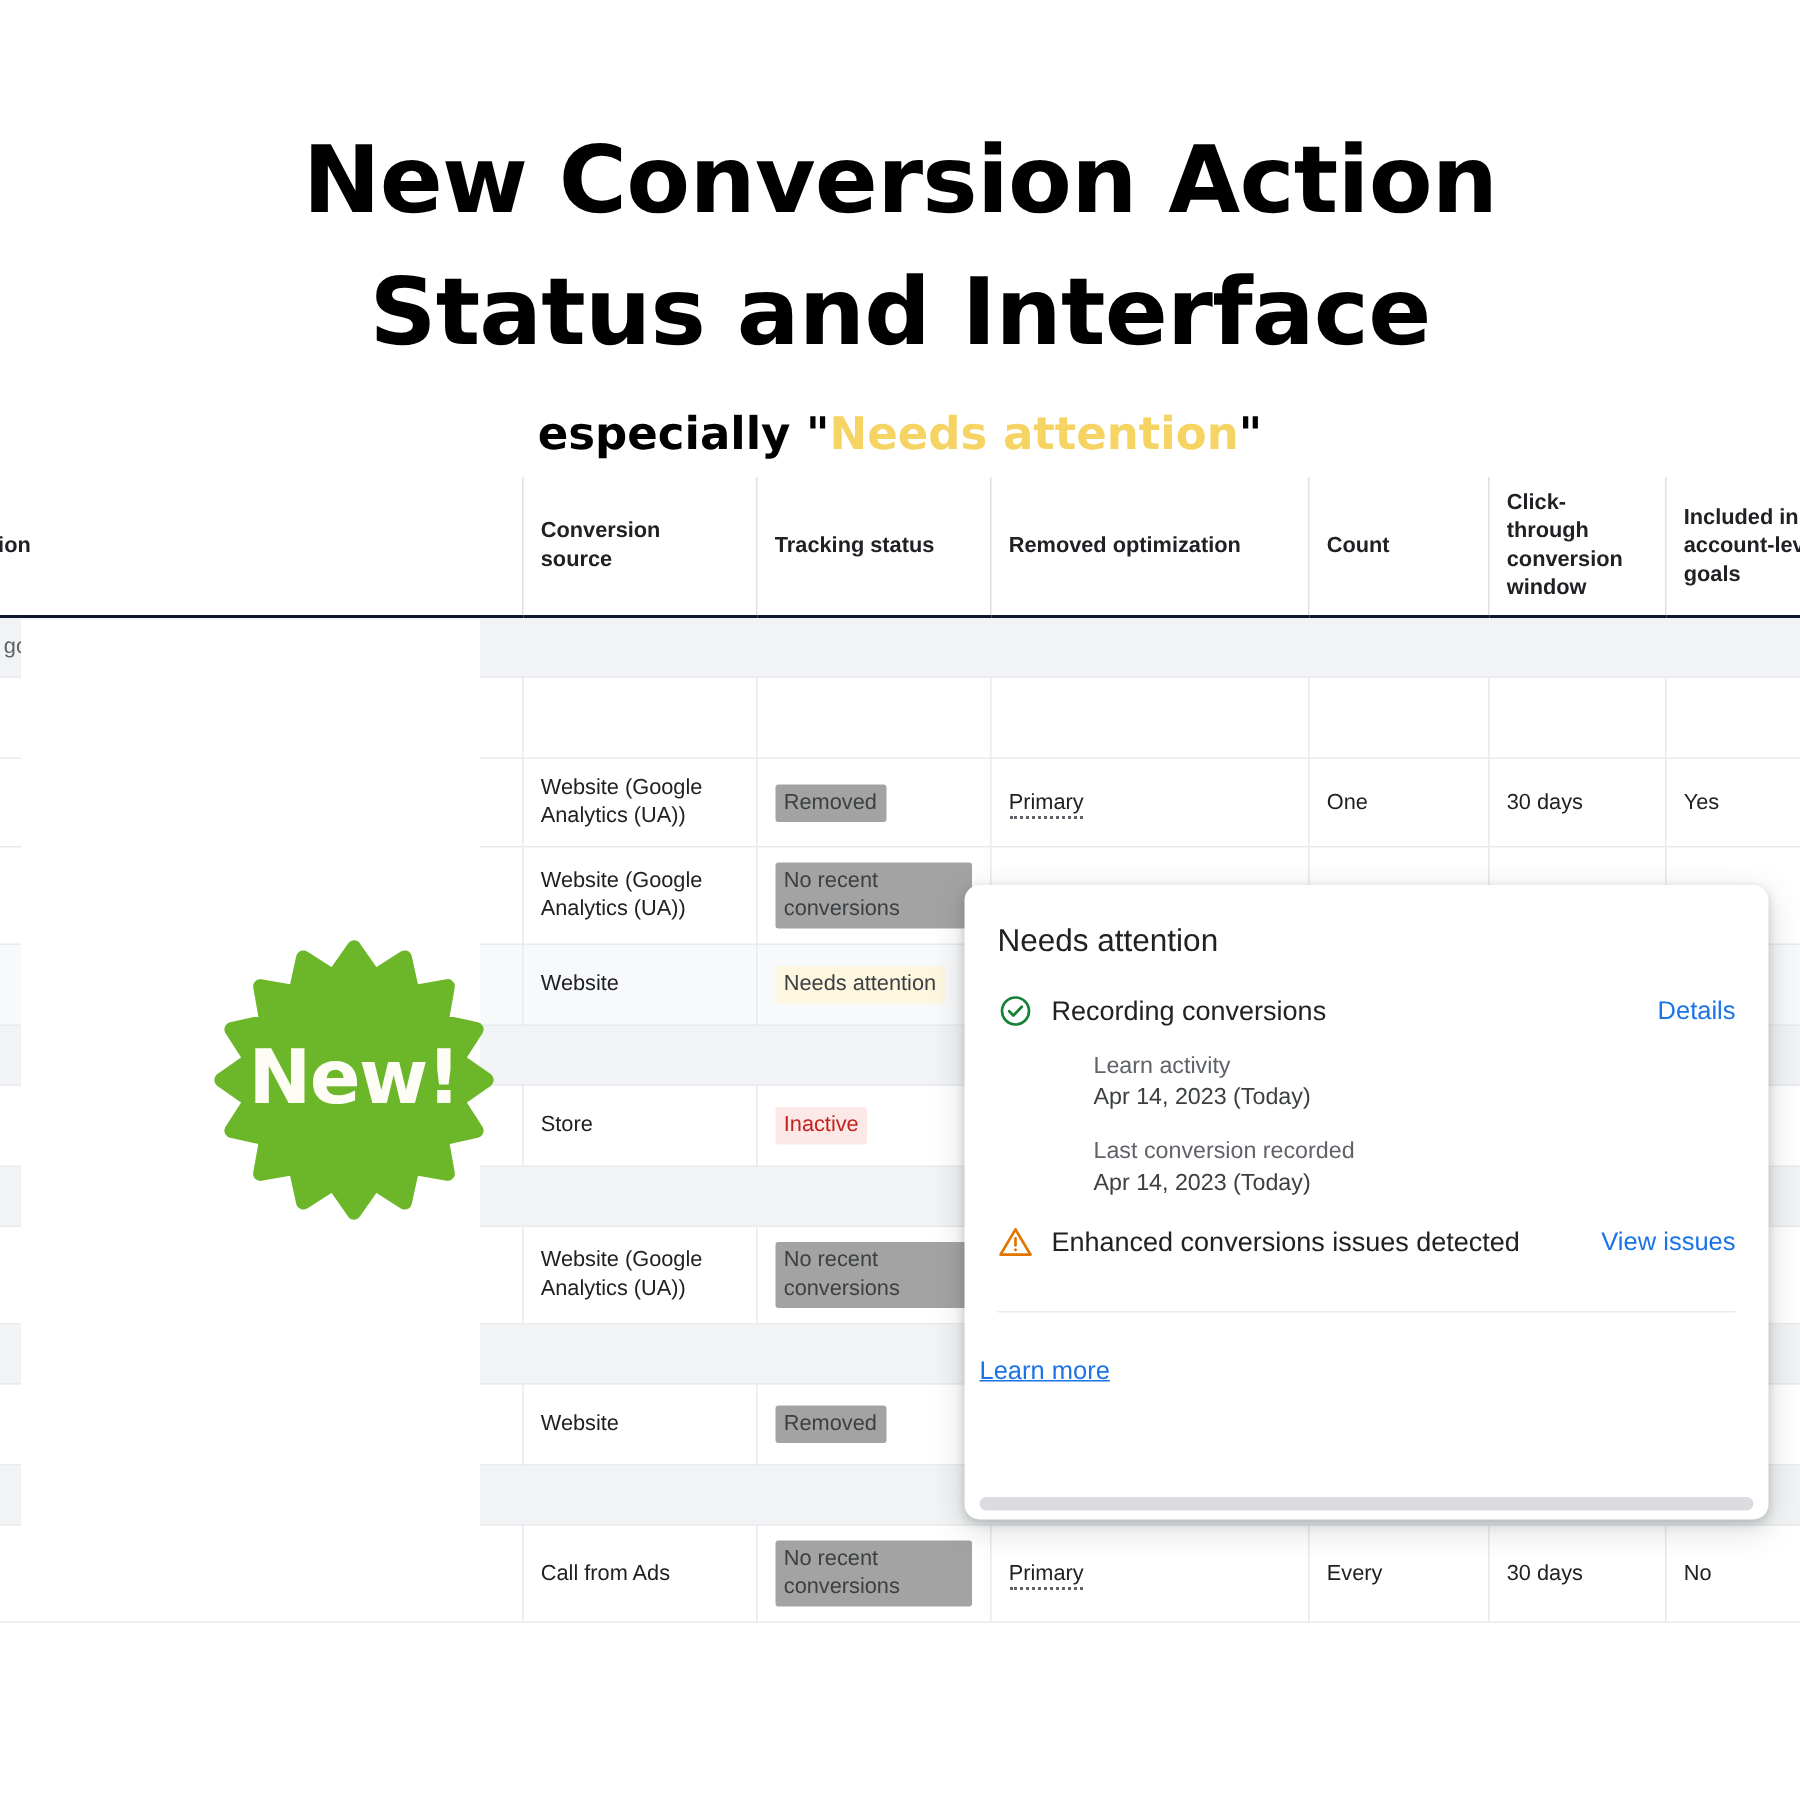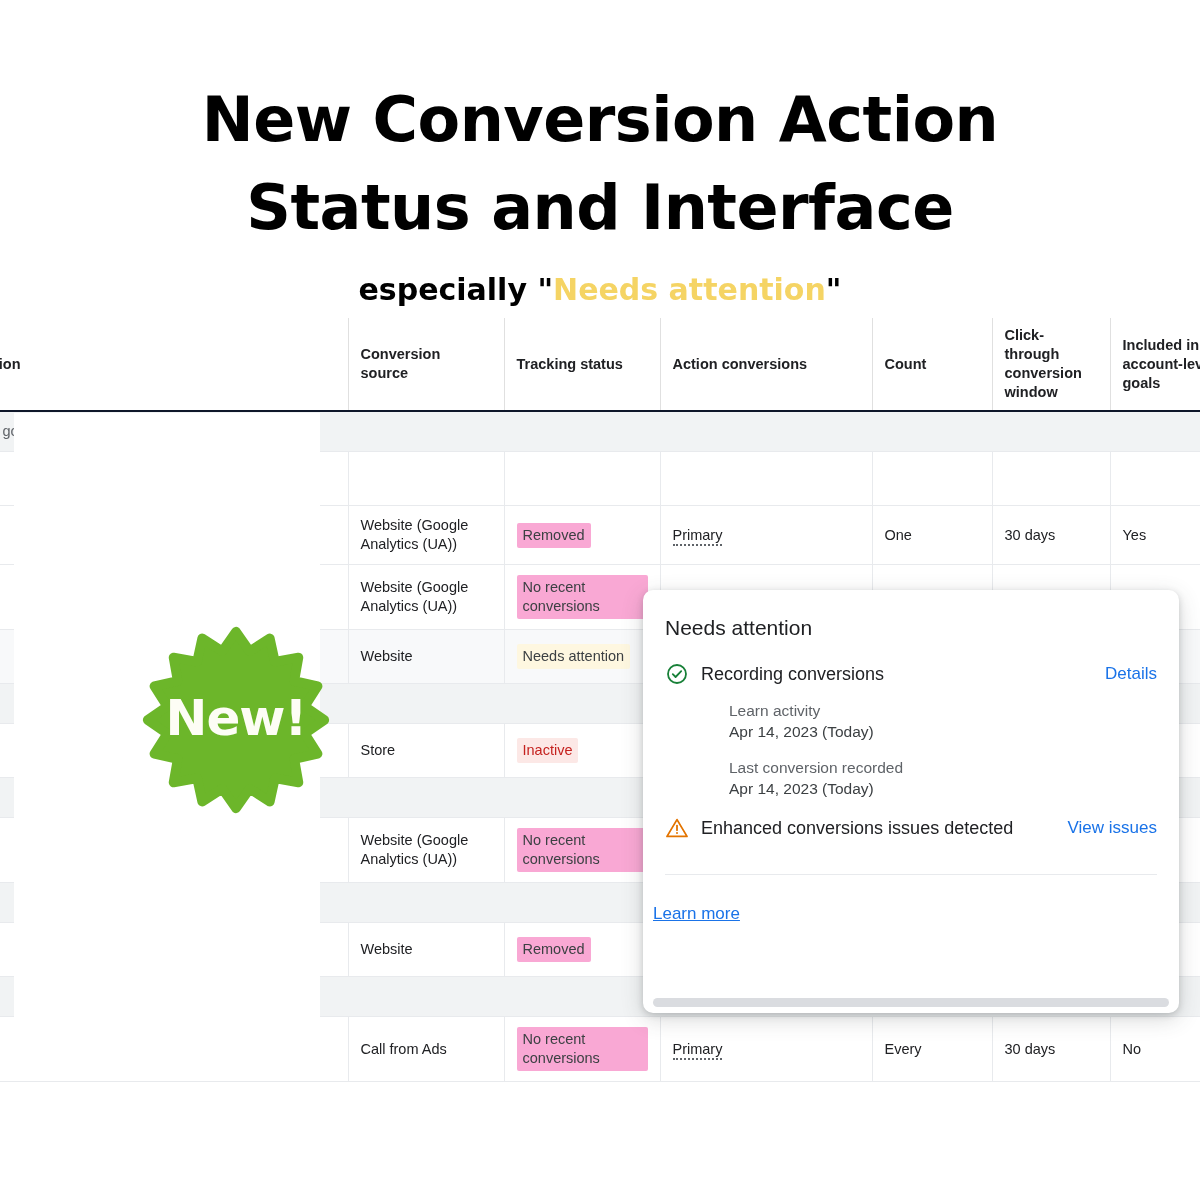--- a/index.html
+++ b/index.html
@@ -101,21 +101,21 @@
   }
 
   
   .chip {
     display:inline-block;
     padding: 3px 6px;
     border-radius: 2px;
     font-size: 14.5px;
     line-height: 19px;
   }
-  .chip.neutral { background: #f9a8d4; color: #3c4043; }
+  .chip.neutral { background: #a3a3a3; color: #3c4043; }
   .chip.warn    { background: #fef7e0; color: #3c4043; }
   .chip.error   { background: #fce8e6; color: #c5221f; }
 
   
   .cover {
     position:absolute; left:14px; top:413px;
     width: 306px; height: 610px;
     background:#ffffff;
     z-index: 5;
   }
@@ -193,21 +193,21 @@
         <col class="c-opt">
           <col class="c-count">
           <col class="c-ctc">
           <col class="c-incl">
       </colgroup>
       <thead>
         <tr>
           <th>Conversion action</th>
           <th>Conversion source</th>
           <th>Tracking status</th>
-          <th>Action conversions</th>
+          <th>Removed optimization</th>
           <th>Count</th>
           <th>Click-through conversion window</th>
           <th>Included in account-level goals</th>
         </tr>
       </thead>
       <tbody id="tbody">
           <tr class="group">
             <td colspan="7">Website (default goal)</td>
           </tr>
           <tr class="data">

